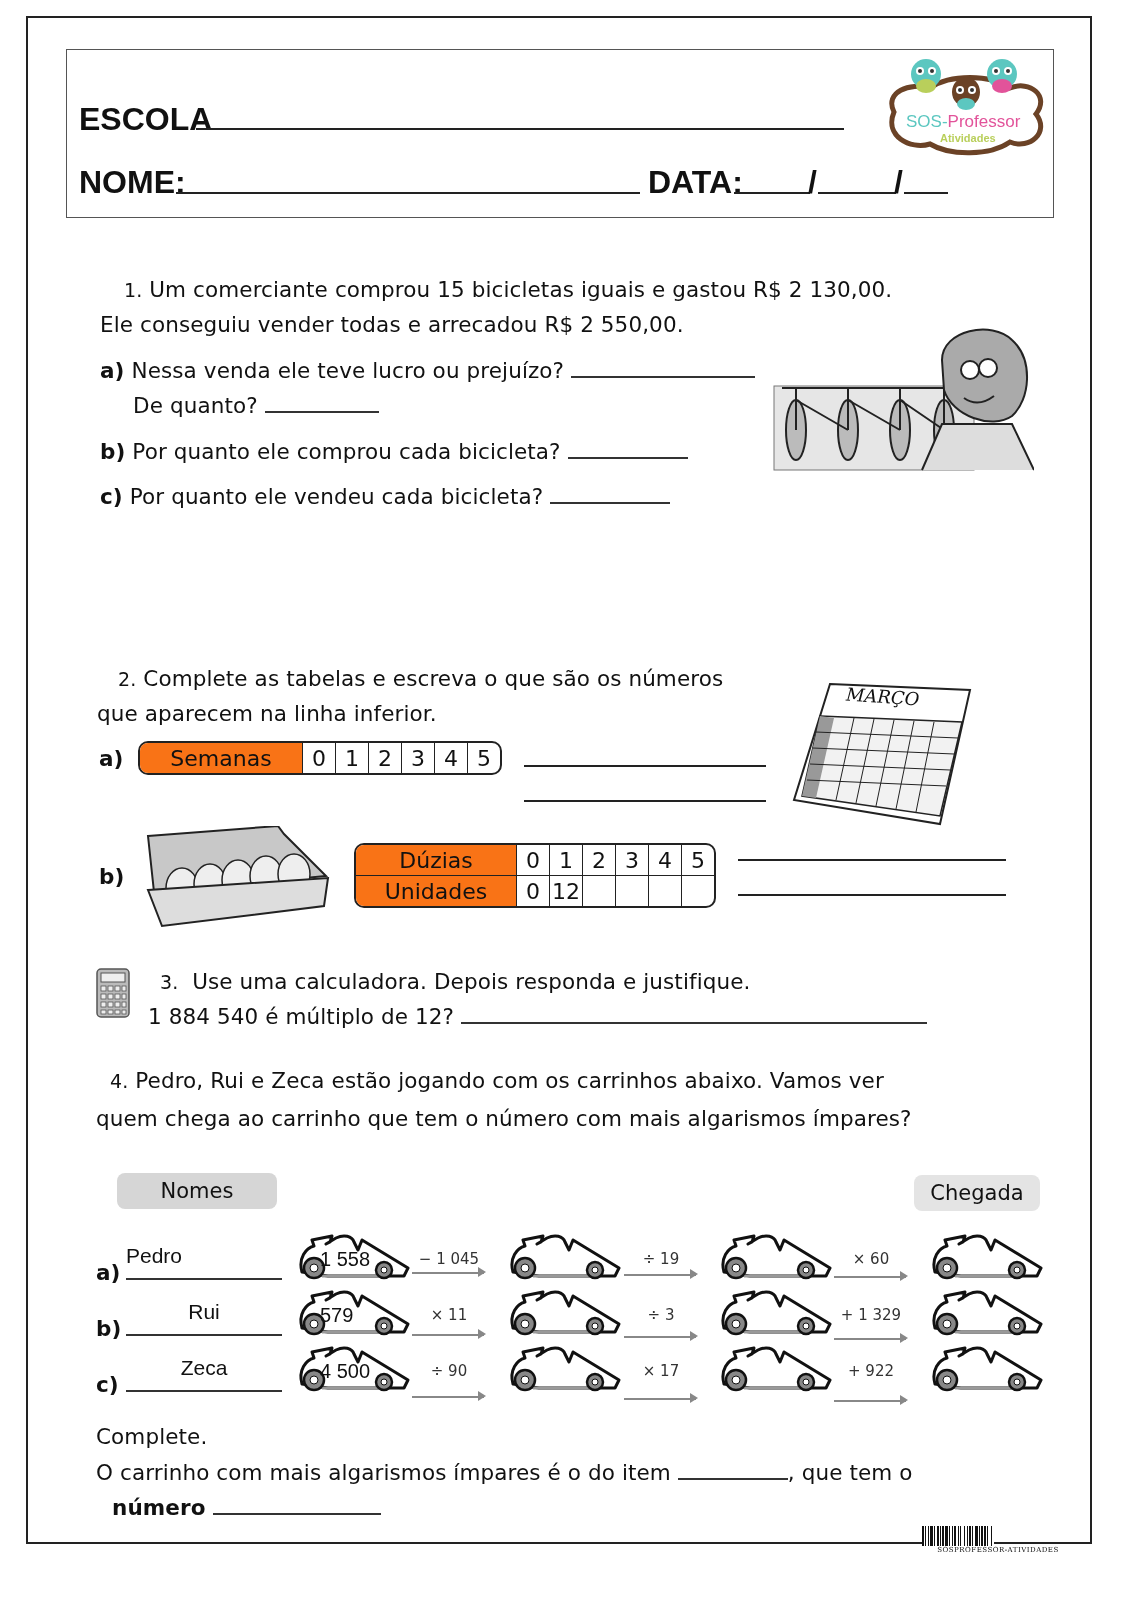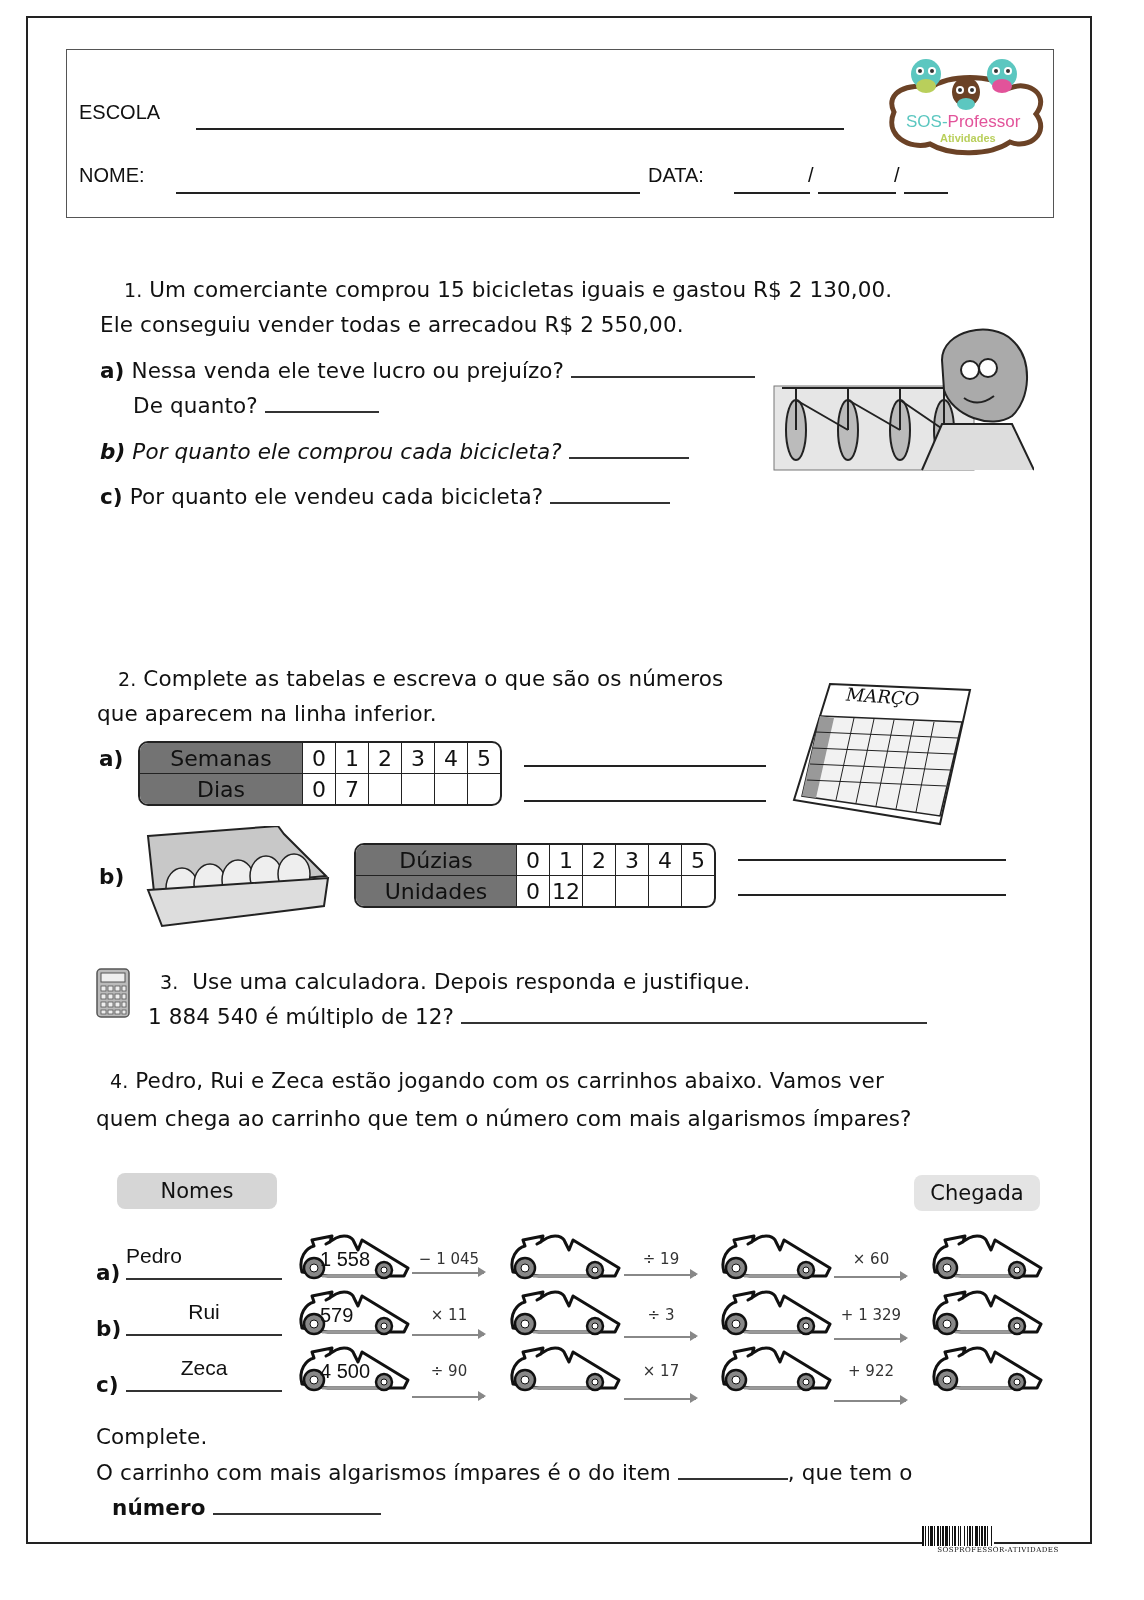--- a/index.html
+++ b/index.html
@@ -2,31 +2,31 @@
 <html><head>
 <meta charset="utf-8">
 <style>
   html, body { margin:0; padding:0; background:#fff; }
   body { width:1144px; height:1600px; position:relative; overflow:hidden;
          font-family:"DejaVu Sans", sans-serif; color:#111; }
   .abs { position:absolute; }
   .page-frame { position:absolute; left:26px; top:16px; width:1062px; height:1524px;
                 border:2px solid #222; border-top-width:2px; }
   .header-box { position:absolute; left:66px; top:49px; width:986px; height:167px; border:1.5px solid #555; }
-  .hdr-text { font-family:"Liberation Sans", sans-serif; font-size:20px; color:#111; }
+  .hdr-text { font-family:"Liberation Sans", sans-serif; font-size:32px; color:#111;font-weight:bold; }
   .line { border-bottom:2px solid #222; height:0; }
   .q { font-size:21.5px; letter-spacing:0.1px; }
   .qnum { font-size:19px; }
   .sub { font-weight:bold; }
   .ans { display:inline-block; border-bottom:2px solid #333; vertical-align:baseline; }
   table.wt { border-collapse:separate; border-spacing:0; font-size:22px; border:2px solid #222; border-radius:10px; overflow:hidden; }
   table.wt td { border-right:1.5px solid #222; border-bottom:1.5px solid #222; height:30px; text-align:center; padding:0; }
   table.wt tr:last-child td { border-bottom:none; }
   table.wt td:last-child { border-right:none; }
-  table.wt td.lab { background:#737373;margin-left:8px; }
+  table.wt td.lab { background:#f97316;margin-left:8px; }
   table.wt td.num { width:32px; }
   .pill { background:#d6d6d6; border-radius:8px; font-size:21px; text-align:center; }
   .op { font-size:15px; text-align:center; color:#333; }
   .arrow { height:0; border-bottom:2px solid #888; position:relative; }
   .arrow::after { content:""; position:absolute; right:-2px; top:-5px; border-left:8px solid #888; border-top:5px solid transparent; border-bottom:5px solid transparent; }
   .carnum { font-size:20px; position:absolute; }
 </style>
 </head>
 <body>
 
@@ -85,21 +85,21 @@
 <div class="abs q" style="left:100px; top:312px;">Ele conseguiu vender todas e arrecadou R$ 2 550,00.</div>
 <div class="abs q" style="left:100px; top:358px;">
   <span class="sub">a)</span>
   <span>Nessa venda ele teve lucro ou prejuízo?</span>
   <span class="ans" style="width:184px;"></span>
 </div>
 <div class="abs q" style="left:133px; top:393px;">
   <span>De quanto?</span>
   <span class="ans" style="width:114px;"></span>
 </div>
-<div class="abs q" style="left:100px; top:439px;font-style:italic;">
+<div class="abs q" style="left:100px; top:439px;">
   <span class="sub">b)</span>
   <span>Por quanto ele comprou cada bicicleta?</span>
   <span class="ans" style="width:120px;"></span>
 </div>
 <div class="abs q" style="left:100px; top:484px;">
   <span class="sub">c)</span>
   <span>Por quanto ele vendeu cada bicicleta?</span>
   <span class="ans" style="width:120px;"></span>
 </div>
 
@@ -133,29 +133,20 @@
 <table class="wt abs" style="left:138px; top:741px;">
   <tbody>
       <tr>
     <td class="lab" style="width:162px;">Semanas</td>
     <td class="num">0</td>
     <td class="num">1</td>
     <td class="num">2</td>
     <td class="num">3</td>
     <td class="num">4</td>
     <td class="num">5</td>
-  </tr>
-  <tr>
-    <td class="lab">Dias</td>
-    <td class="num">0</td>
-    <td class="num">7</td>
-    <td class="num"></td>
-    <td class="num"></td>
-    <td class="num"></td>
-    <td class="num"></td>
   </tr>
 </tbody>
   </table>
 <div class="abs line" style="left:524px; top:765px; width:242px;"></div>
 <div class="abs line" style="left:524px; top:800px; width:242px;"></div>
 
 <div class="abs" style="left:790px; top:676px; width:182px; height:150px;">
   <svg width="182" height="150" viewBox="0 0 182 150">
     <path d="M40,8 L180,14 L150,148 L4,124 Z" fill="#fff" stroke="#222" stroke-width="2"></path>
     <path d="M30,40 L172,46 L150,140 L12,120 Z" fill="#f2f2f2" stroke="#222" stroke-width="1.5"></path>

